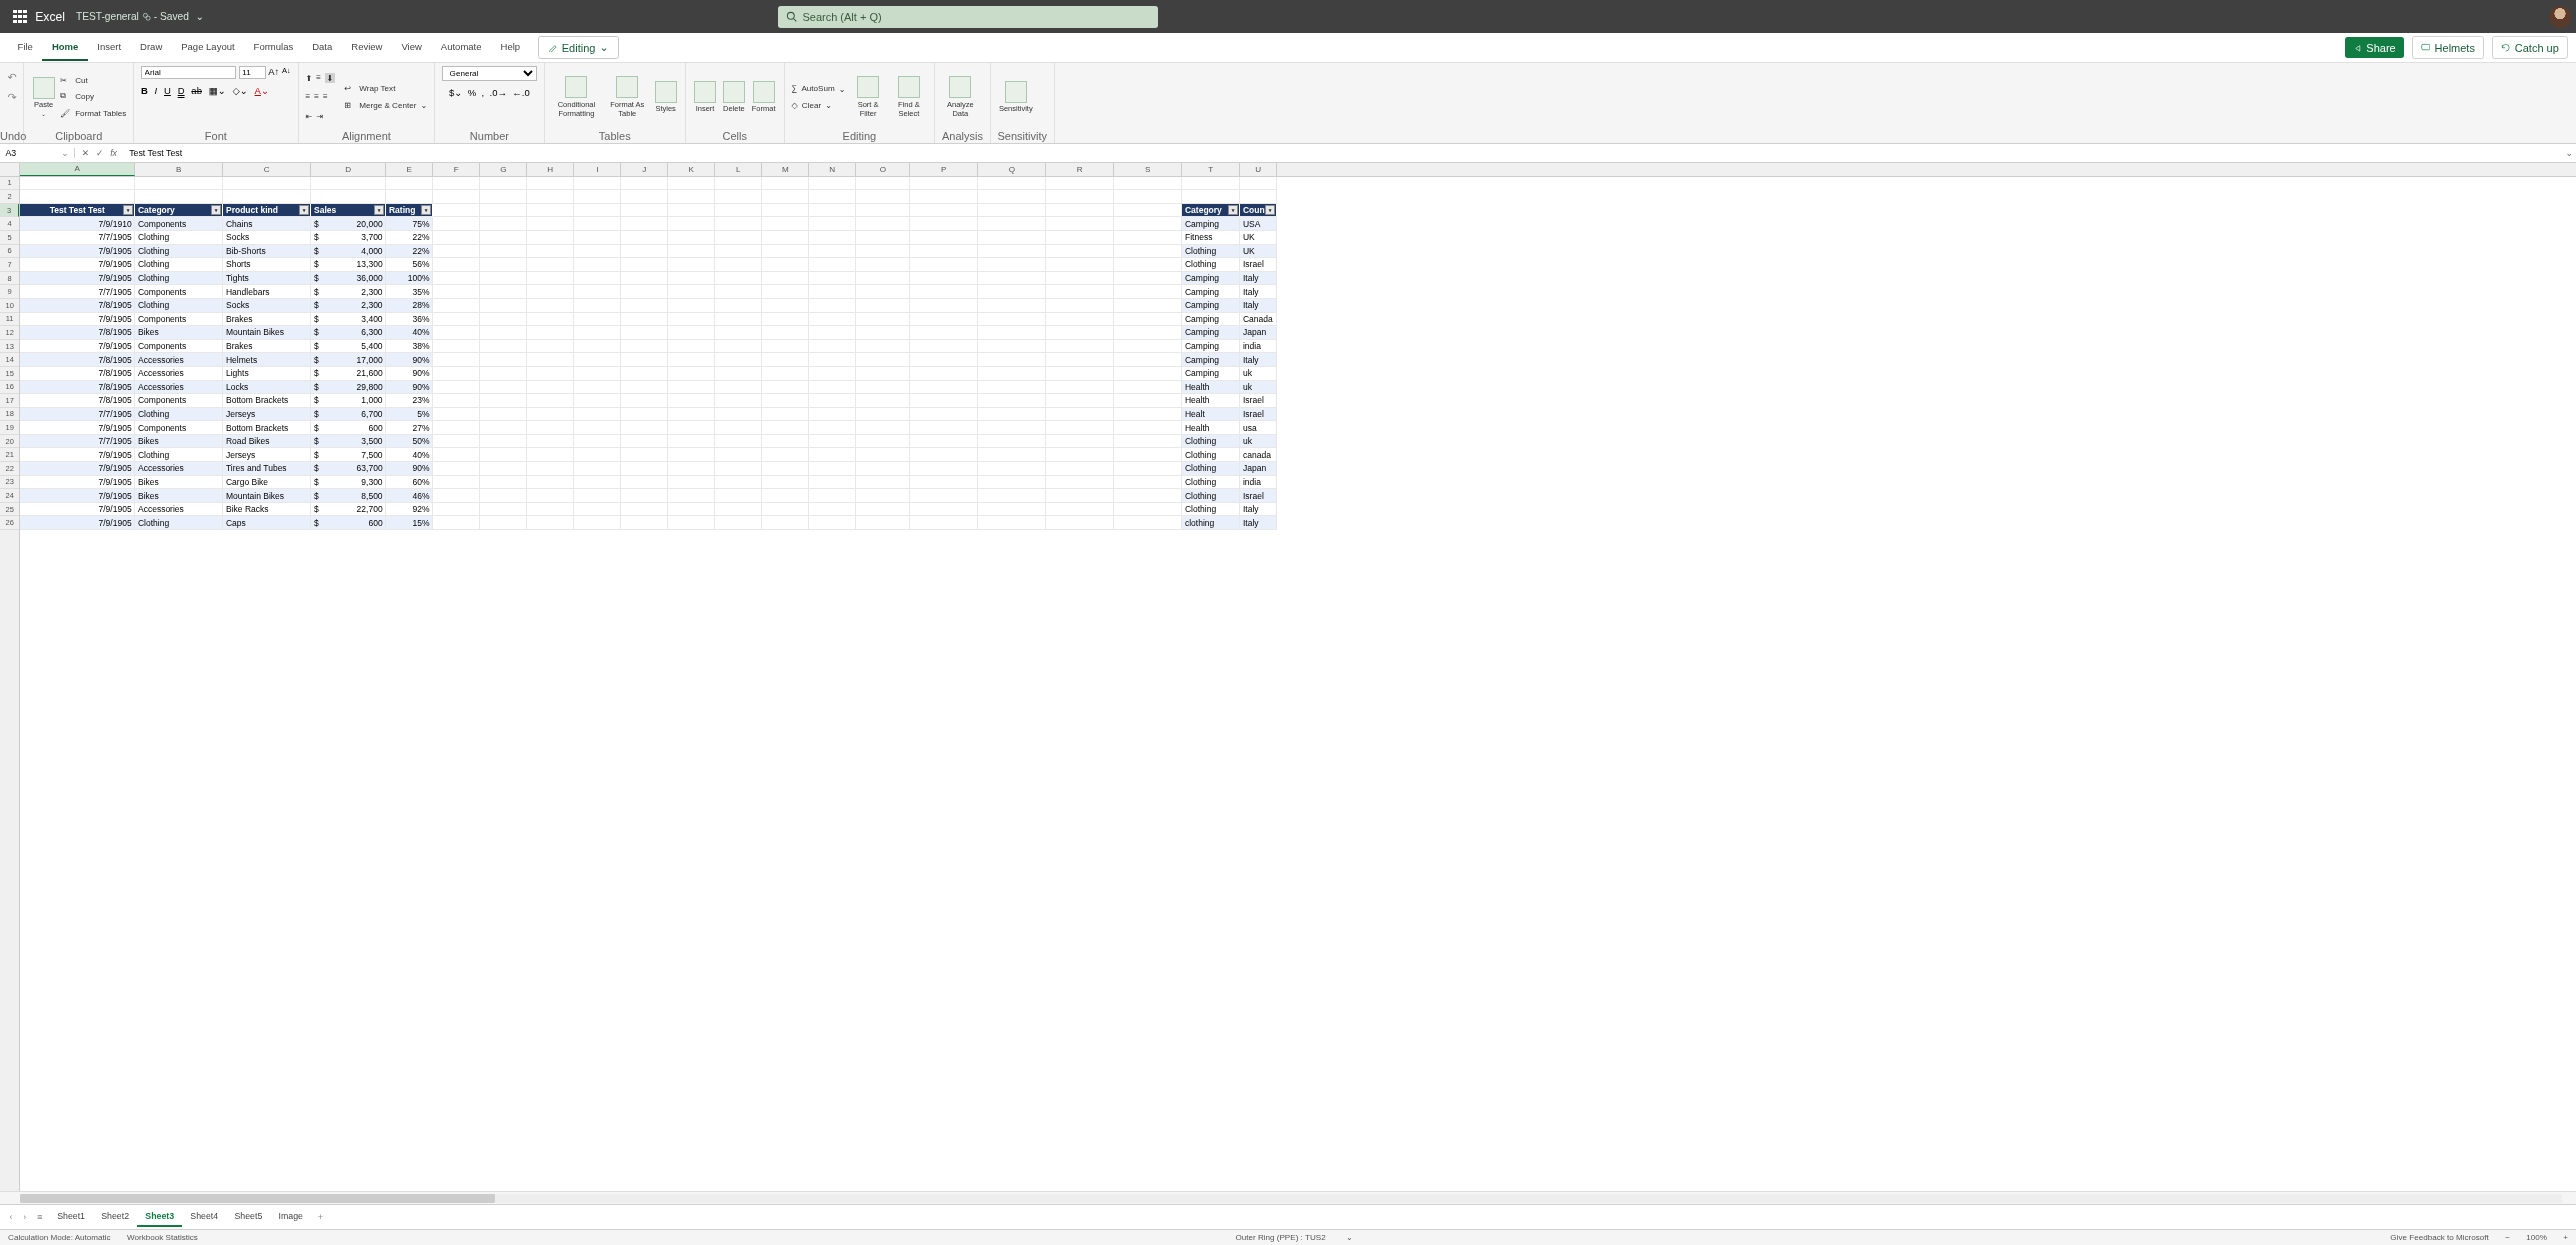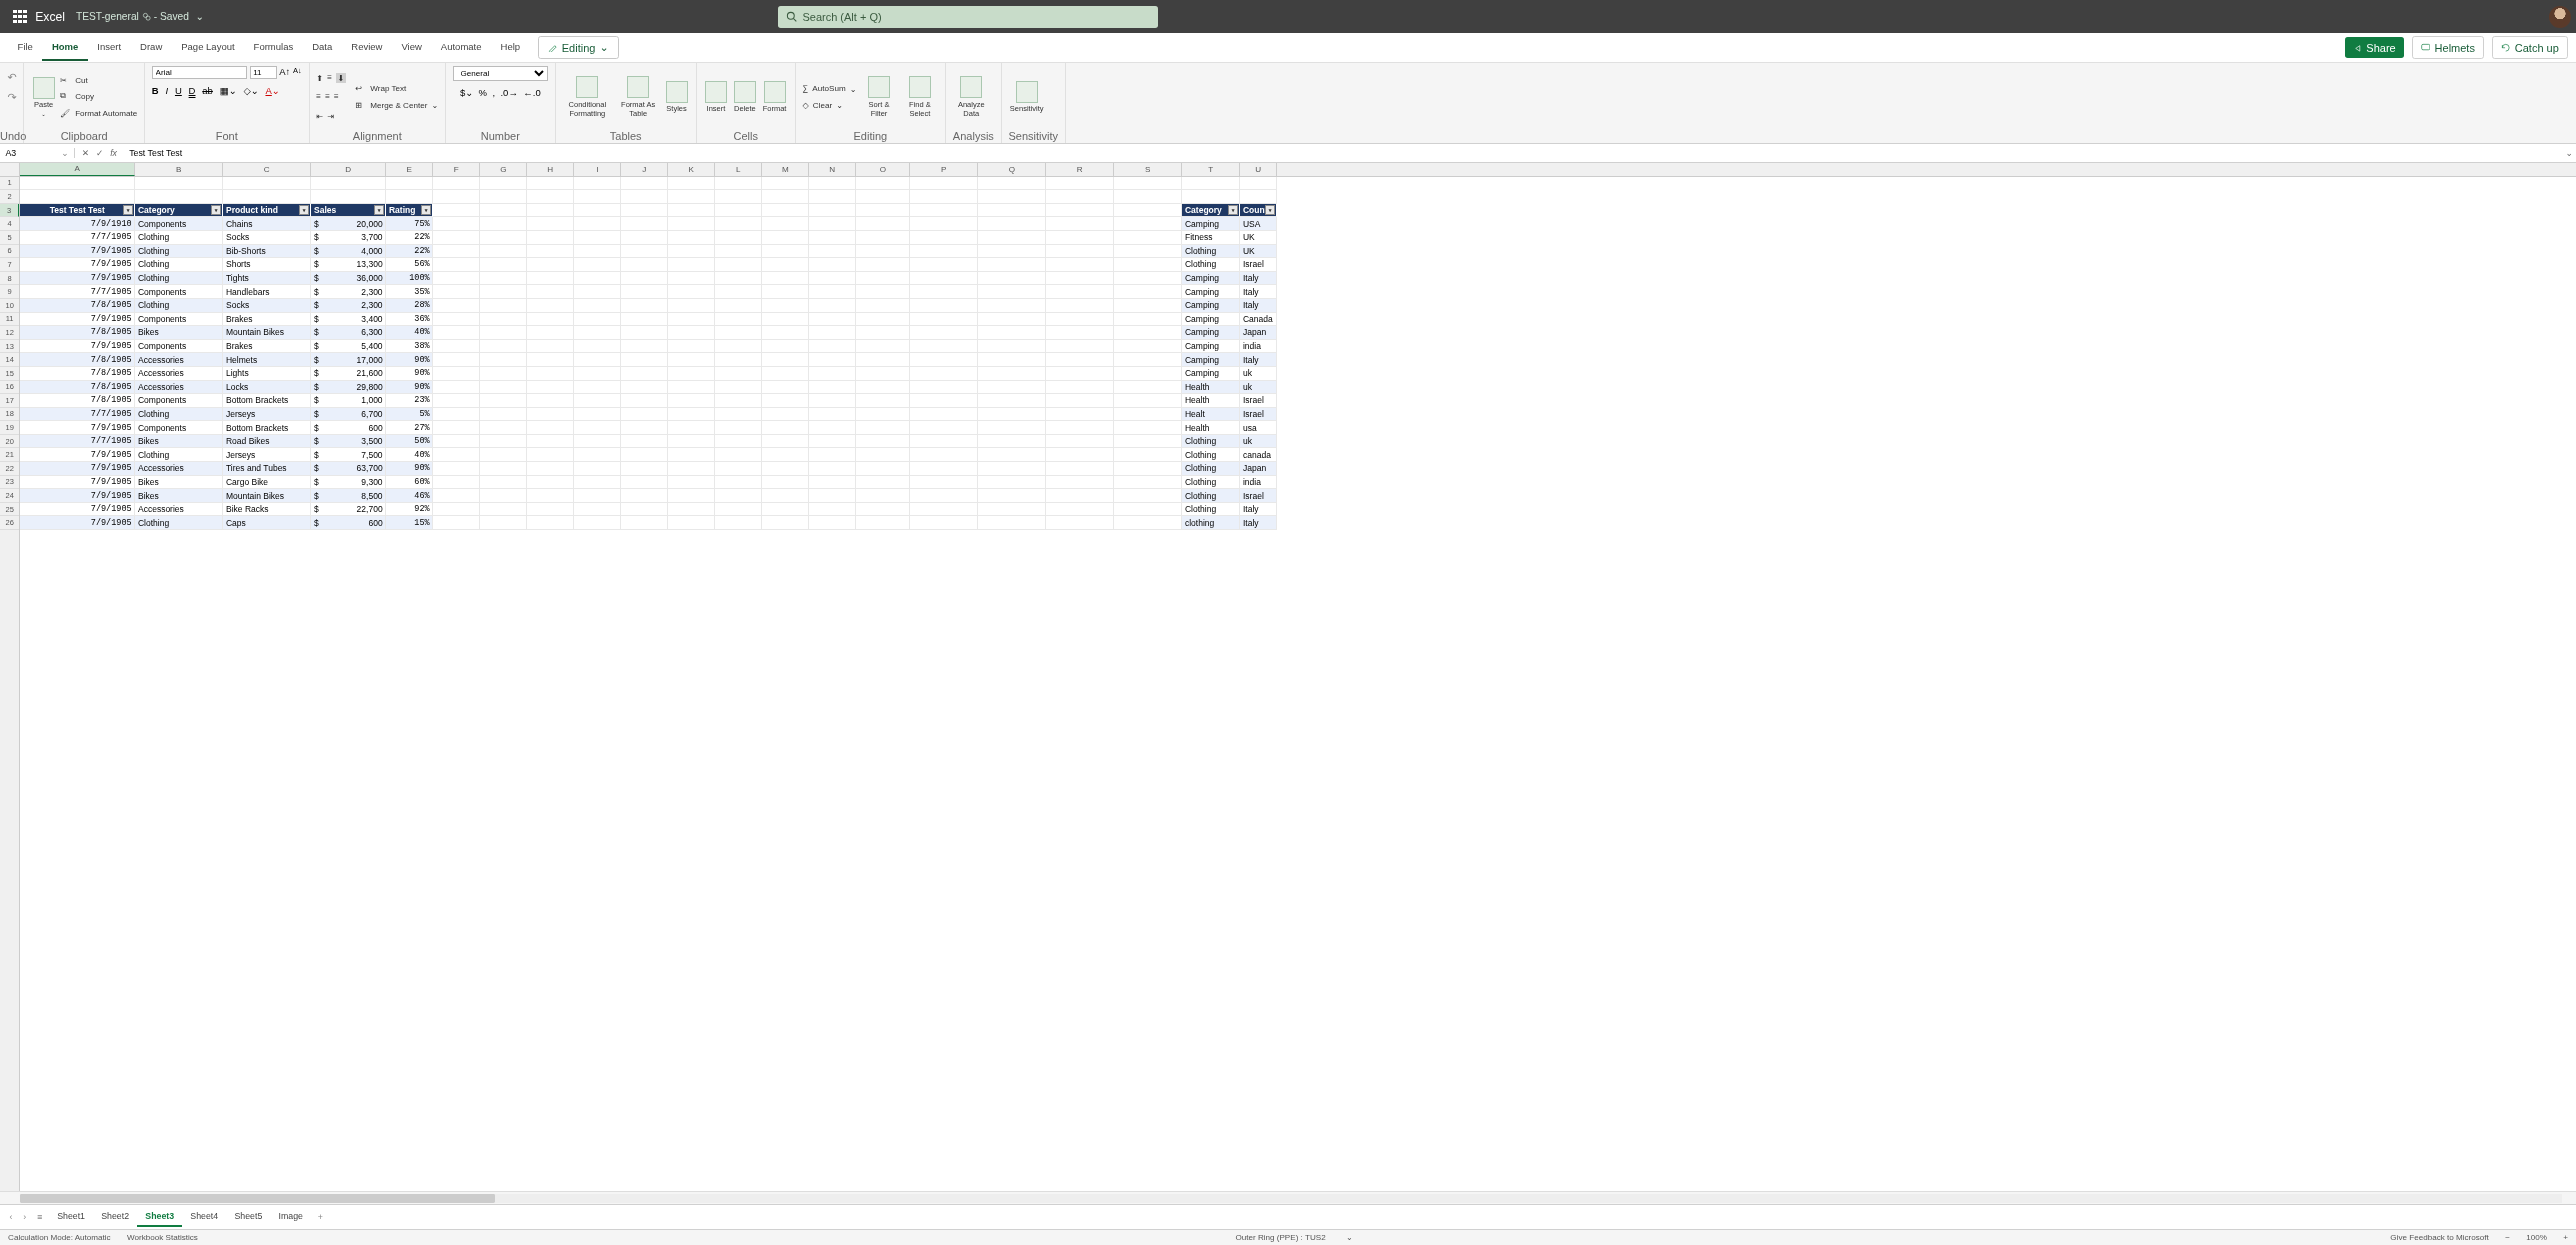--- a/index.html
+++ b/index.html
@@ -51,21 +51,21 @@
 .rowh { height: 13.6px; font-size: 7.5px; color: #555; text-align: center; border-bottom: 0.7px solid #ddd; display: flex; align-items: center; justify-content: center; }
 .rowh.sel { background: #d4e6d8; border-right: 1.4px solid #107c41; }
 
 .cells { flex: 1; position: relative; overflow: hidden; }
 .row { display: flex; height: 13.6px; }
 .cell { border-right: 0.7px solid #e8e8e8; border-bottom: 0.7px solid #e8e8e8; font-size: 8.5px; padding: 0 2.7px; display: flex; align-items: center; overflow: hidden; white-space: nowrap; }
 
 .thead-cell { background: #1f3864; color: #fff; font-weight: 600; position: relative; border-right: 0.7px solid #fff; }
 .filter-btn { position: absolute; right: 1.4px; top: 1.4px; width: 9.5px; height: 9.5px; background: #e8e8e8; border: 0.7px solid #888; display: flex; align-items: center; justify-content: center; font-size: 5.4px; color: #333; }
 .band { background: #eaf0fb; }
-.cell.right { justify-content: flex-end; font-family: Liberation Mono, monospace; }
+.cell.right { justify-content: flex-end; }
 .cell.center { justify-content: center; }
 
 .active-cell-border { position: absolute; border: 1.4px solid #107c41; pointer-events: none; }
 
 .hscroll { height: 13.6px; background: #f5f5f5; border-top: 0.7px solid #ddd; position: relative; }
 .hscroll .track { position: absolute; left: 20.3px; right: 13.6px; top: 2px; height: 9.5px; background: #eee; }
 .hscroll .thumb { position: absolute; left: 20.3px; width: 475px; top: 2px; height: 9.5px; background: #ccc; border-radius: 1.4px; }
 
 .sheet-tabs { height: 24.4px; display: flex; align-items: center; border-top: 0.7px solid #d0d0d0; padding: 0 5.4px; gap: 2.7px; font-size: 8.8px; }
 .sheet-tabs .nav { color: #888; padding: 0 4.1px; }
@@ -174,21 +174,21 @@
         <div class="row">
             <span class="mini-ico">✂</span>
             <span>Cut</span>
           </div>
         <div class="row">
             <span class="mini-ico">⧉</span>
             <span>Copy</span>
           </div>
         <div class="row">
             <span class="mini-ico">🖌</span>
-            <span>Format Automate</span>
+            <span>Format Tables</span>
           </div>
       </div>
     </div>
     <div class="label">Clipboard</div>
   </div>
   <div class="ribbon-group">
     <div class="body" style="flex-direction:column;gap:5.4px;align-items:flex-start">
       <div class="row" style="display:flex;gap:2.7px">
         <input class="combo" style="width: 95px;" value="Arial">
         <input class="combo" style="width: 27px;" value="11">

